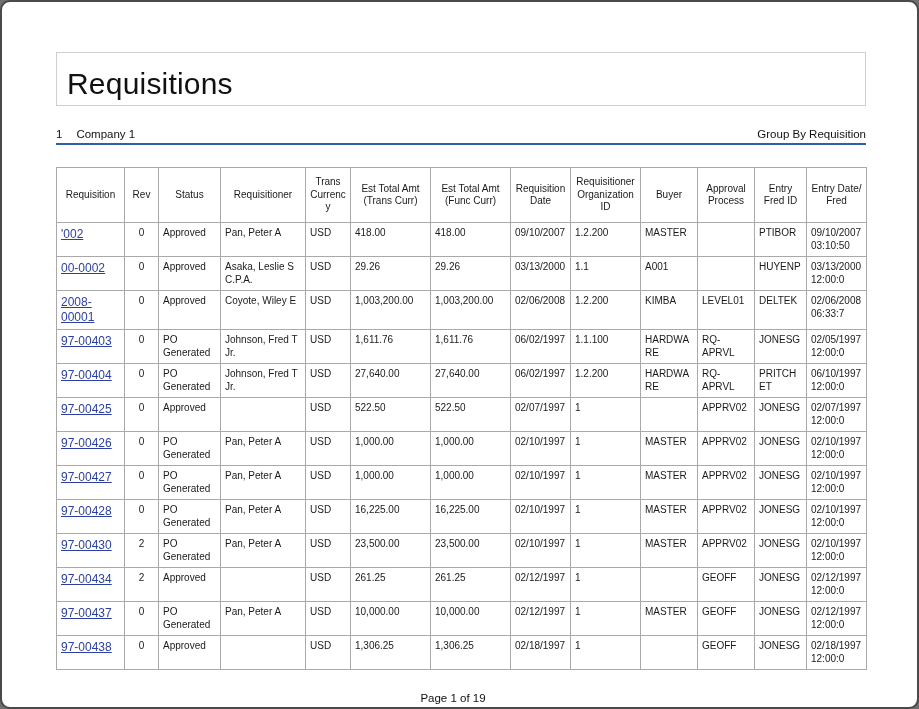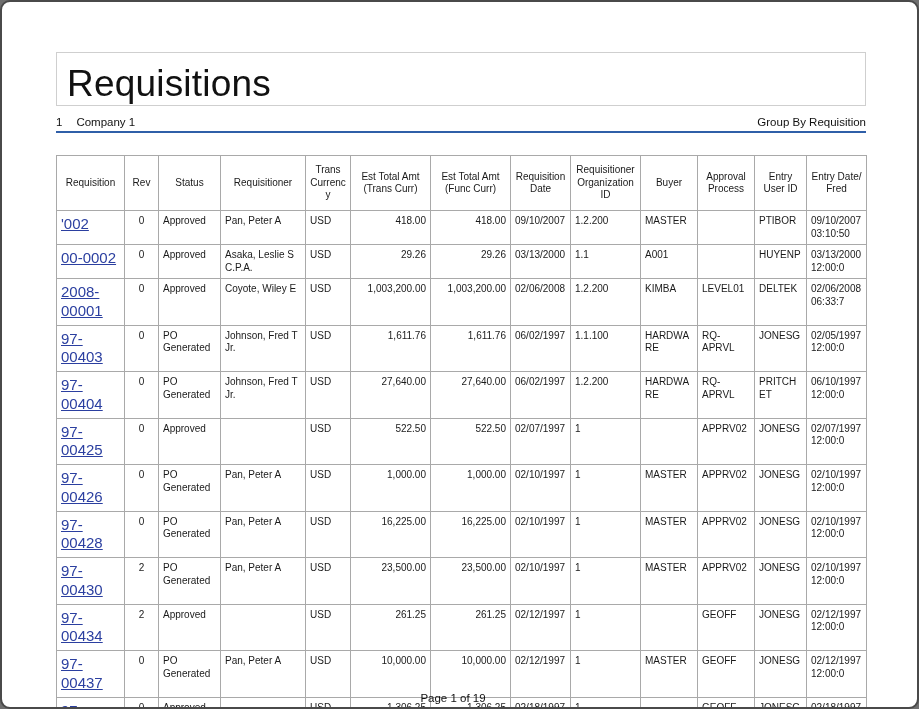--- a/index.html
+++ b/index.html
@@ -27,41 +27,42 @@
   .title-box {
     border: 1px solid #cfcfcf;
     height: 54px;
     display: flex;
     align-items: center;
     padding-left: 10px;
     box-sizing: border-box;
     background: #fff;
   }
   .title-text {
-    font-size: 37px;
+    font-size: 30px;
     color: #111;
     font-weight: normal;
     letter-spacing: 0.2px;
     margin-top: 10px;
   }
   .subheader {
     margin-top: 10px;
     border-bottom: 2px solid #2f5fa8;
     padding-bottom: 3px;
     display: flex;
     align-items: flex-end;
     font-size: 11.5px;
     color: #111;
   }
   .sub-left {
     display: flex;
     gap: 14px;
   }
   .sub-right {
     margin-left: auto;
+    margin-top: 12px;
   }
   table.grid {
     margin-top: 22px;
     border-collapse: collapse;
     width: 100%;
     table-layout: fixed;
   }
   table.grid th, table.grid td {
     border: 1px solid #a9a9a9;
     font-size: 10px;
@@ -71,28 +72,28 @@
     line-height: 1.25;
     word-wrap: break-word;
   }
   table.grid th {
     text-align: center;
     font-weight: normal;
     height: 46px;
     vertical-align: middle;
   }
   td.num {
-    text-align: right;
+    text-align: left;
   }
   td.ctr {
     text-align: center;
   }
   a.reqlink {
     color: #2b3fa0;
-    font-size: 15px;
+    font-size: 12px;
   }
   .footer {
     position: absolute;
     left: 0;
     right: 16px;
     top: 640px;
     text-align: center;
     font-size: 11.5px;
     color: #111;
   }
@@ -151,21 +152,21 @@
           <th>Rev</th>
           <th>Status</th>
           <th>Requisitioner</th>
           <th>Trans Currency</th>
           <th>Est Total Amt (Trans Curr)</th>
           <th>Est Total Amt (Func Curr)</th>
           <th>Requisition Date</th>
           <th>Requisitioner Organization ID</th>
           <th>Buyer</th>
           <th>Approval Process</th>
-          <th>Entry User ID</th>
+          <th>Entry Fred ID</th>
           <th>Entry Date/ Fred</th>
         </tr>
       </thead>
       <tbody id="table-body">
           <tr>
             <td><a class="reqlink" href="#">'002</a></td>
             <td class="ctr">0</td>
             <td>Approved</td>
             <td>Pan, Peter A</td>
             <td>USD</td>
@@ -262,20 +263,35 @@
             <td class="num">1,000.00</td>
             <td class="num">1,000.00</td>
             <td>02/10/1997</td>
             <td>1</td>
             <td>MASTER</td>
             <td>APPRV02</td>
             <td>JONESG</td>
             <td>02/10/1997 12:00:0</td>
           </tr>
           <tr>
+            <td><a class="reqlink" href="#">97-00427</a></td>
+            <td class="ctr">0</td>
+            <td>PO Generated</td>
+            <td>Pan, Peter A</td>
+            <td>USD</td>
+            <td class="num">1,000.00</td>
+            <td class="num">1,000.00</td>
+            <td>02/10/1997</td>
+            <td>1</td>
+            <td>MASTER</td>
+            <td>APPRV02</td>
+            <td>JONESG</td>
+            <td>02/10/1997 12:00:0</td>
+          </tr>
+          <tr>
             <td><a class="reqlink" href="#">97-00428</a></td>
             <td class="ctr">0</td>
             <td>PO Generated</td>
             <td>Pan, Peter A</td>
             <td>USD</td>
             <td class="num">16,225.00</td>
             <td class="num">16,225.00</td>
             <td>02/10/1997</td>
             <td>1</td>
             <td>MASTER</td>

